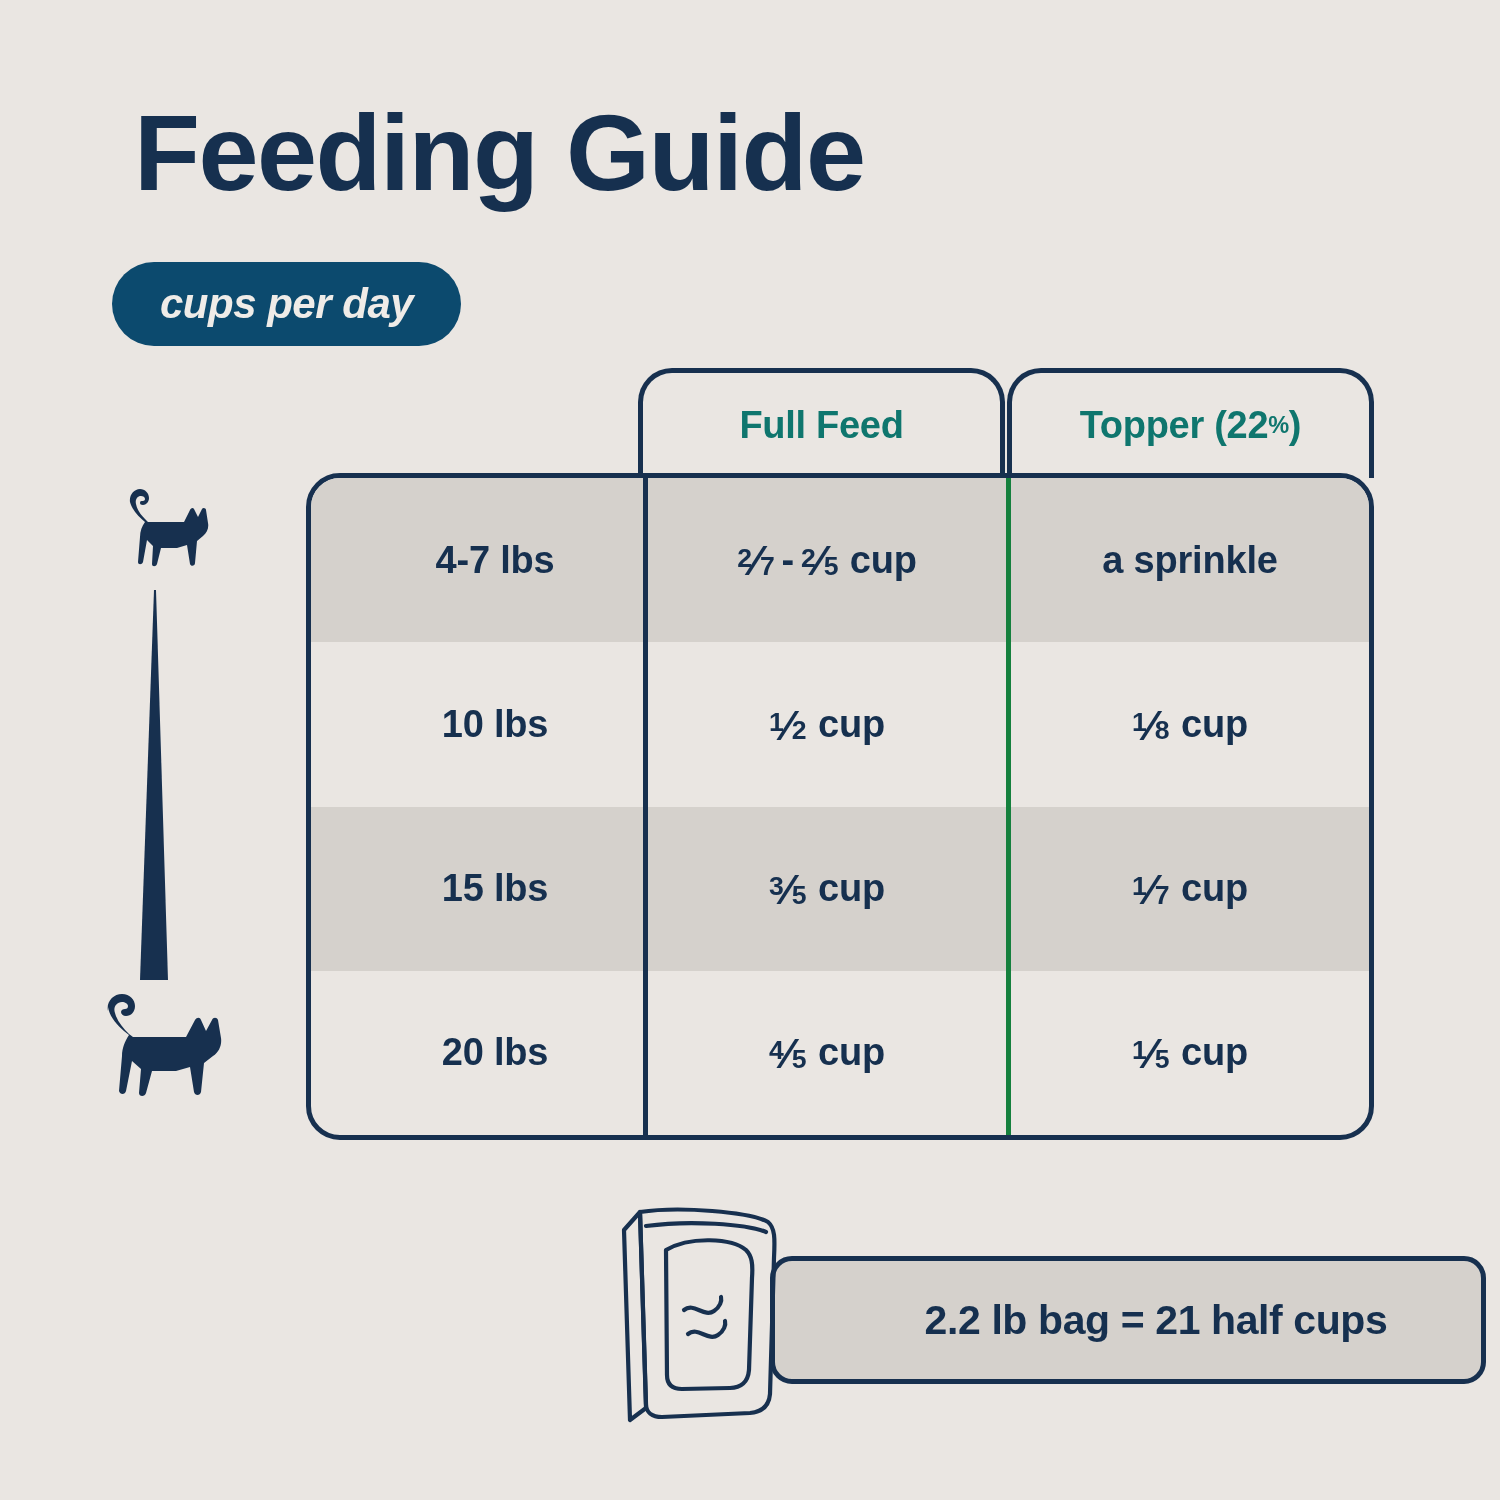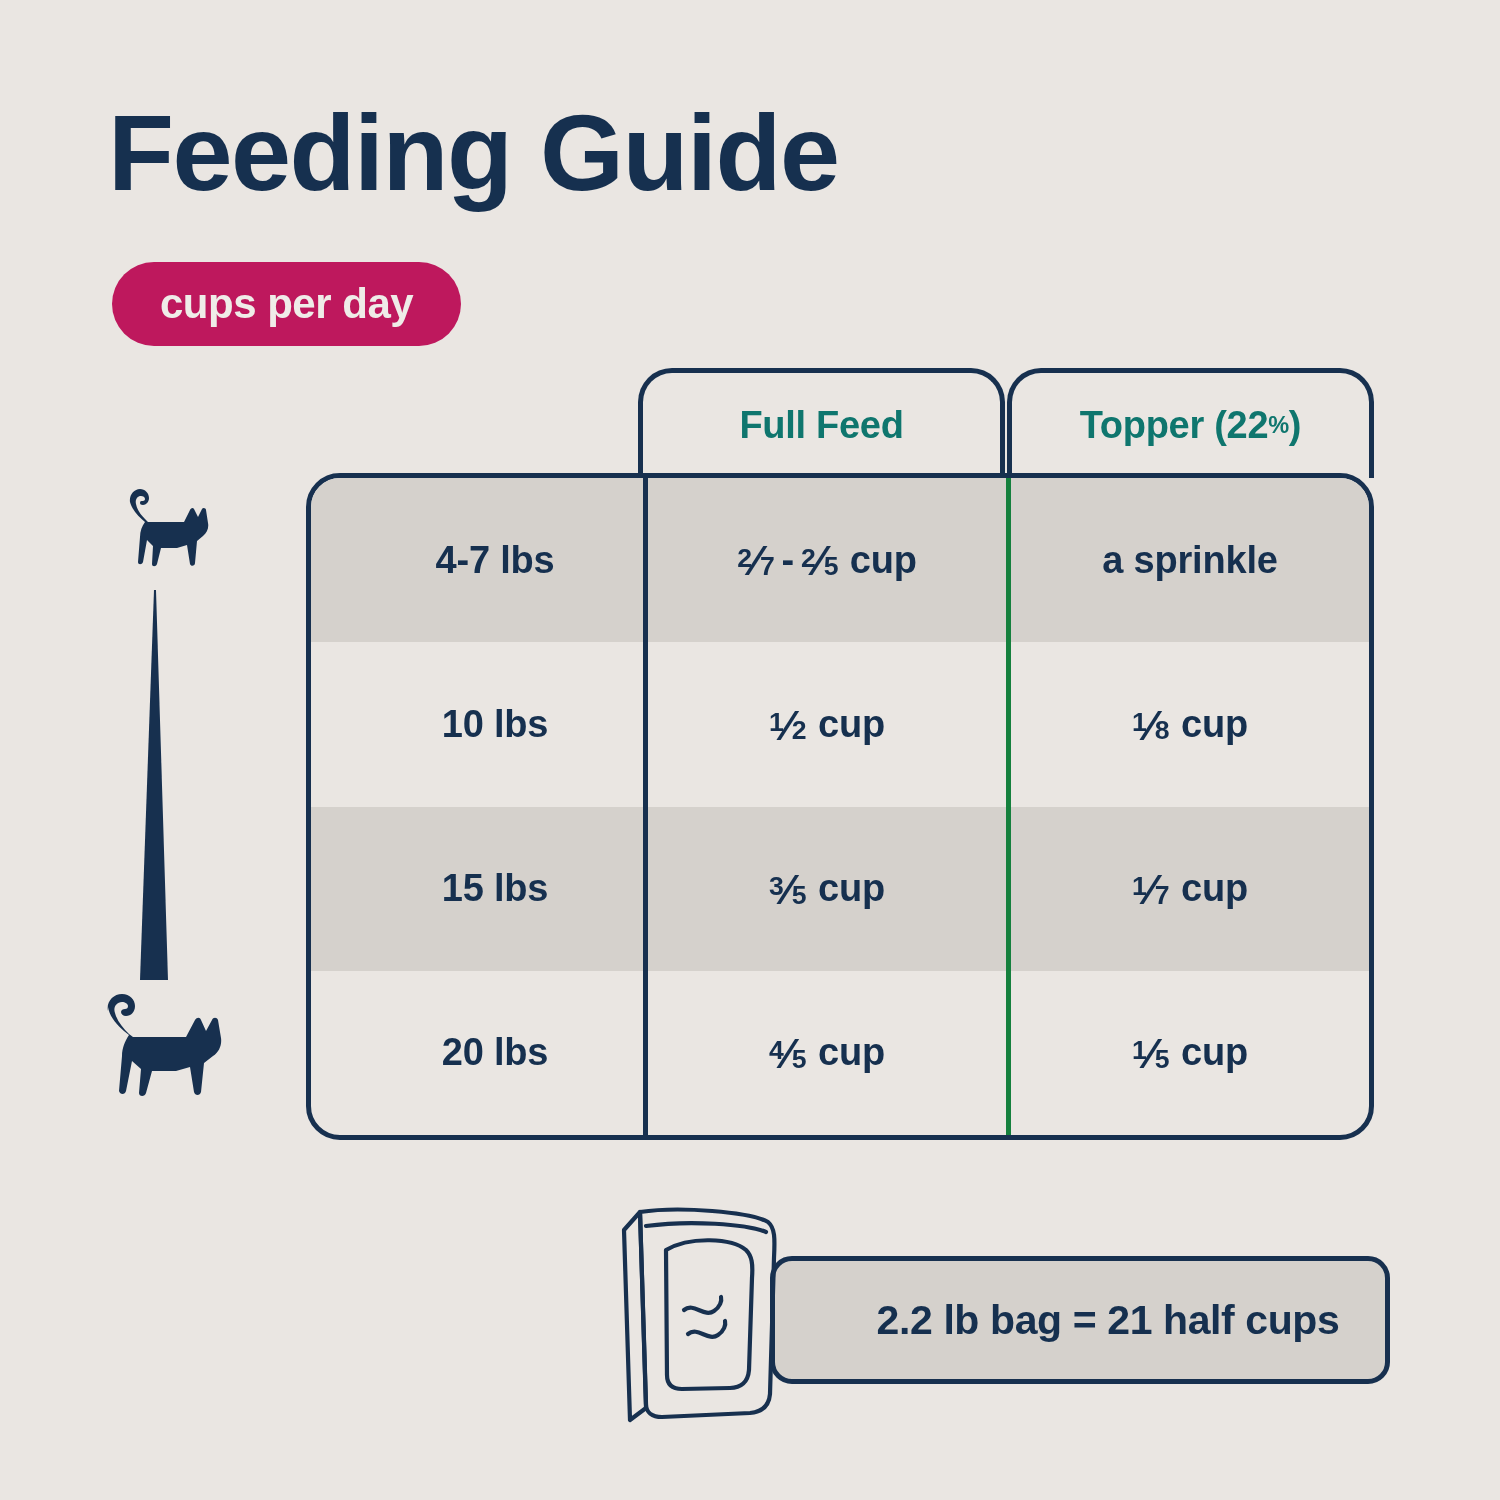--- a/index.html
+++ b/index.html
@@ -19,47 +19,48 @@
   #stage {
     position: absolute;
     inset: 0;
     width: 1500px;
     height: 1500px;
   }
 
   
   .title {
     position: absolute;
-    left: 108px;
+    left: 134px;
     top: 96px;
     font-size: 108px;
     font-weight: bold;
     letter-spacing: -1.5px;
     color: #16304f;
     line-height: 1.05;
     white-space: nowrap;
   }
 
   
   .pill {
     position: absolute;
     left: 112px;
     top: 262px;
     height: 84px;
     padding: 0 48px;
     border-radius: 46px;
-    background: #be185d;
+    background: #0c4a6e;
     color: #efece8;
     font-size: 42px;
     font-weight: bold;
     letter-spacing: -0.5px;
     display: flex;
     align-items: center;
     justify-content: center;
     box-sizing: border-box;
+    font-style: italic;
   }
 
   
   .scale-wrap {
     position: absolute;
     left: 72px;
     top: 480px;
     width: 220px;
     height: 640px;
   }
@@ -176,21 +177,21 @@
     position: absolute;
     left: 610px;
     top: 1198px;
     width: 790px;
     height: 230px;
   }
   .banner {
     position: absolute;
     left: 160px;
     top: 58px;
-    width: 620px;
+    width: 716px;
     height: 128px;
     border: 5px solid #17304f;
     border-radius: 22px;
     background: #d5d1cc;
     box-sizing: border-box;
     display: flex;
     align-items: center;
     justify-content: center;
     padding-left: 56px;
     font-size: 41px;

